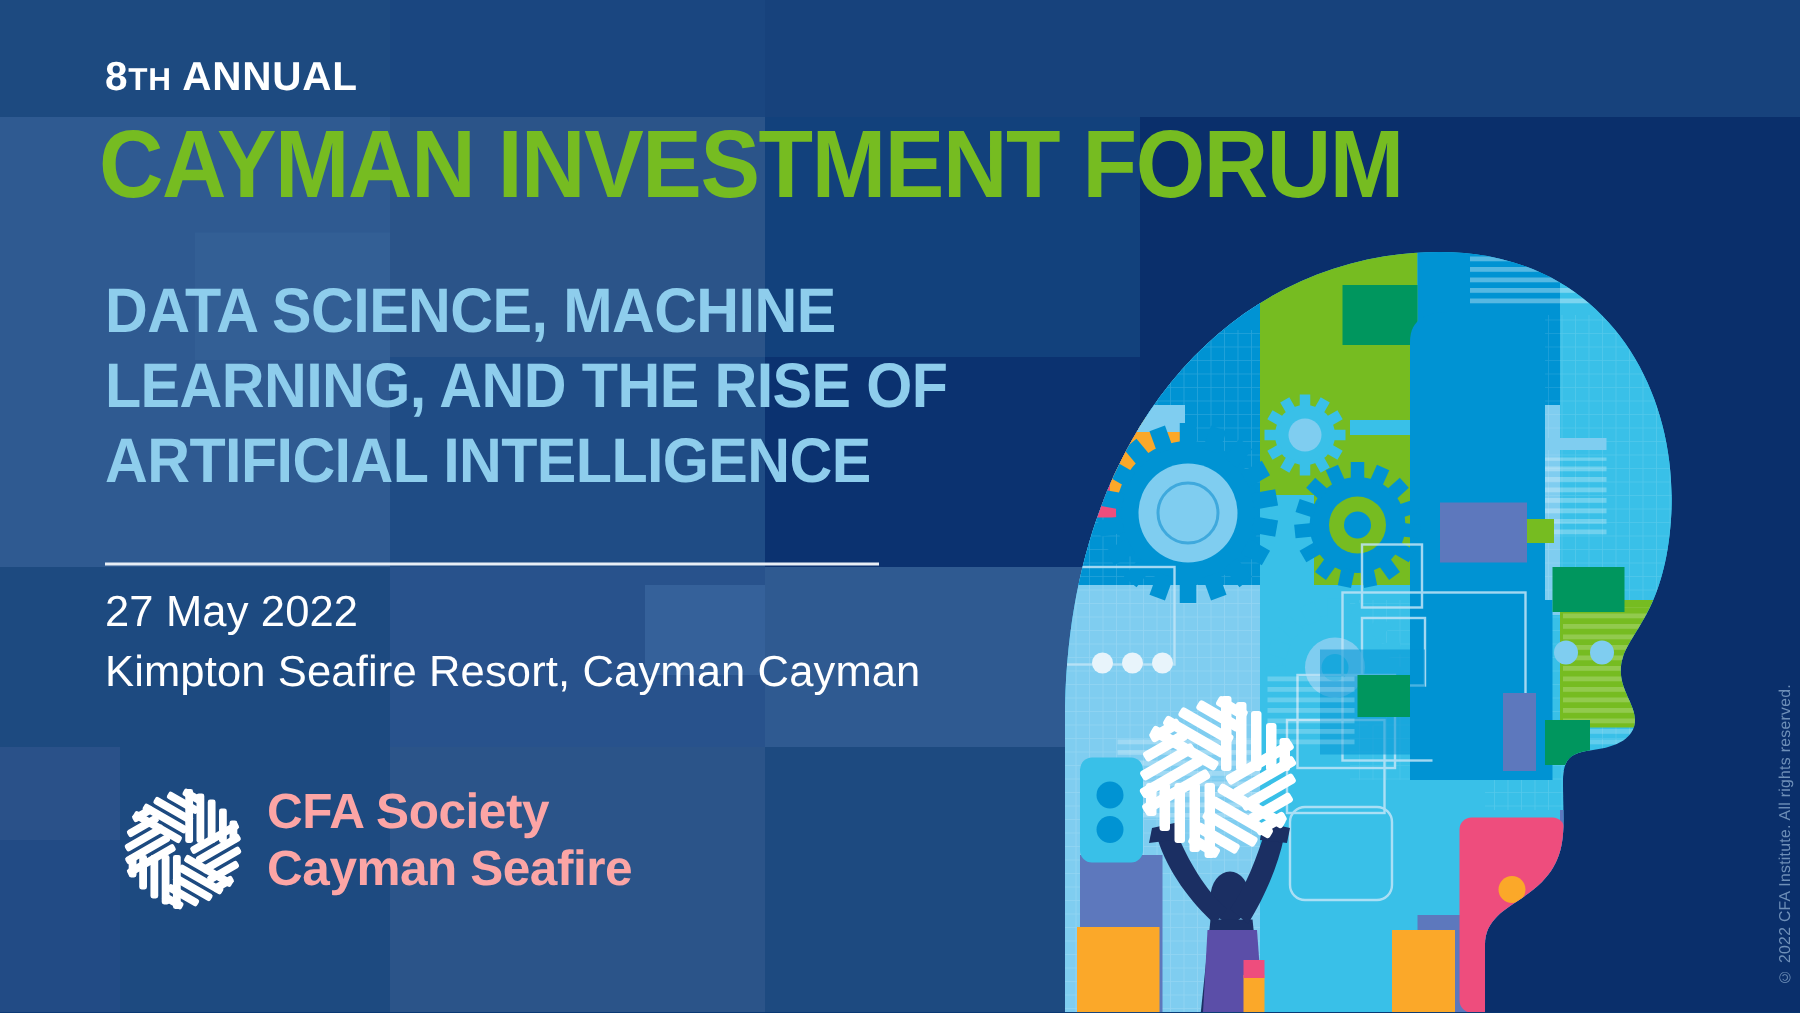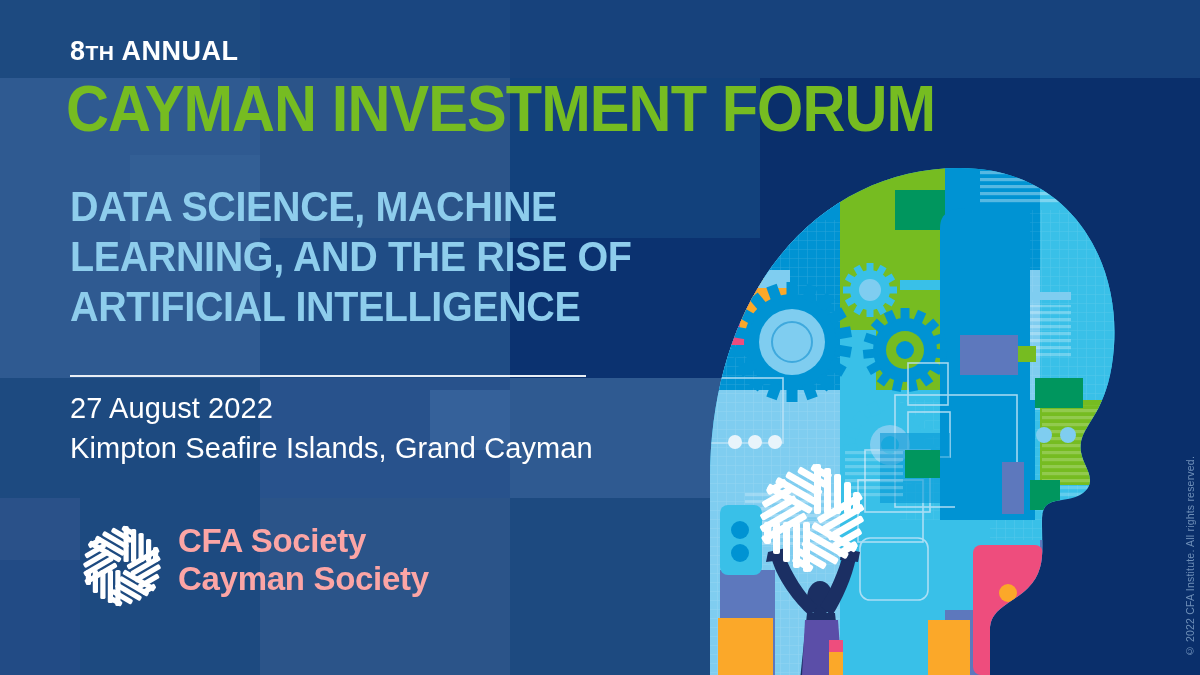--- a/index.html
+++ b/index.html
@@ -381,22 +381,22 @@
     <div class="title">CAYMAN INVESTMENT FORUM</div>
 
     <div class="subtitle">
       <div>DATA SCIENCE, MACHINE</div>
       <div>LEARNING, AND THE RISE OF</div>
       <div>ARTIFICIAL INTELLIGENCE</div>
     </div>
 
     <div class="rule"></div>
 
-    <div class="when">27 August 2022</div>
-    <div class="where">Kimpton Seafire Islands, Grand Cayman</div>
+    <div class="when">27 May 2022</div>
+    <div class="where">Kimpton Seafire Resort, Cayman Cayman</div>
 
     <div class="logo">
       <div class="logo-mark">
         <svg width="88" height="88" viewBox="0 0 88 88" xmlns="http://www.w3.org/2000/svg">
           <g fill="#ffffff" transform="translate(44,44)">
             <g id="lpw">
               <rect x="1.5" y="-40" width="5.2" height="36" rx="1.6"></rect>
               <rect x="9" y="-37" width="5.2" height="33" rx="1.6"></rect>
               <rect x="16.5" y="-33" width="5.2" height="29" rx="1.6"></rect>
               <rect x="24" y="-27" width="5.2" height="23" rx="1.6"></rect>
@@ -405,20 +405,20 @@
             <use href="#lpw" transform="rotate(60)"></use>
             <use href="#lpw" transform="rotate(120)"></use>
             <use href="#lpw" transform="rotate(180)"></use>
             <use href="#lpw" transform="rotate(240)"></use>
             <use href="#lpw" transform="rotate(300)"></use>
           </g>
         </svg>
       </div>
       <div class="logo-text">
         <div>CFA Society</div>
-        <div>Cayman Society</div>
+        <div>Cayman Seafire</div>
       </div>
     </div>
   </div>
 
   <div class="copyright">© 2022 CFA Institute. All rights reserved.</div>
 
 </div>
 
 </body></html>

